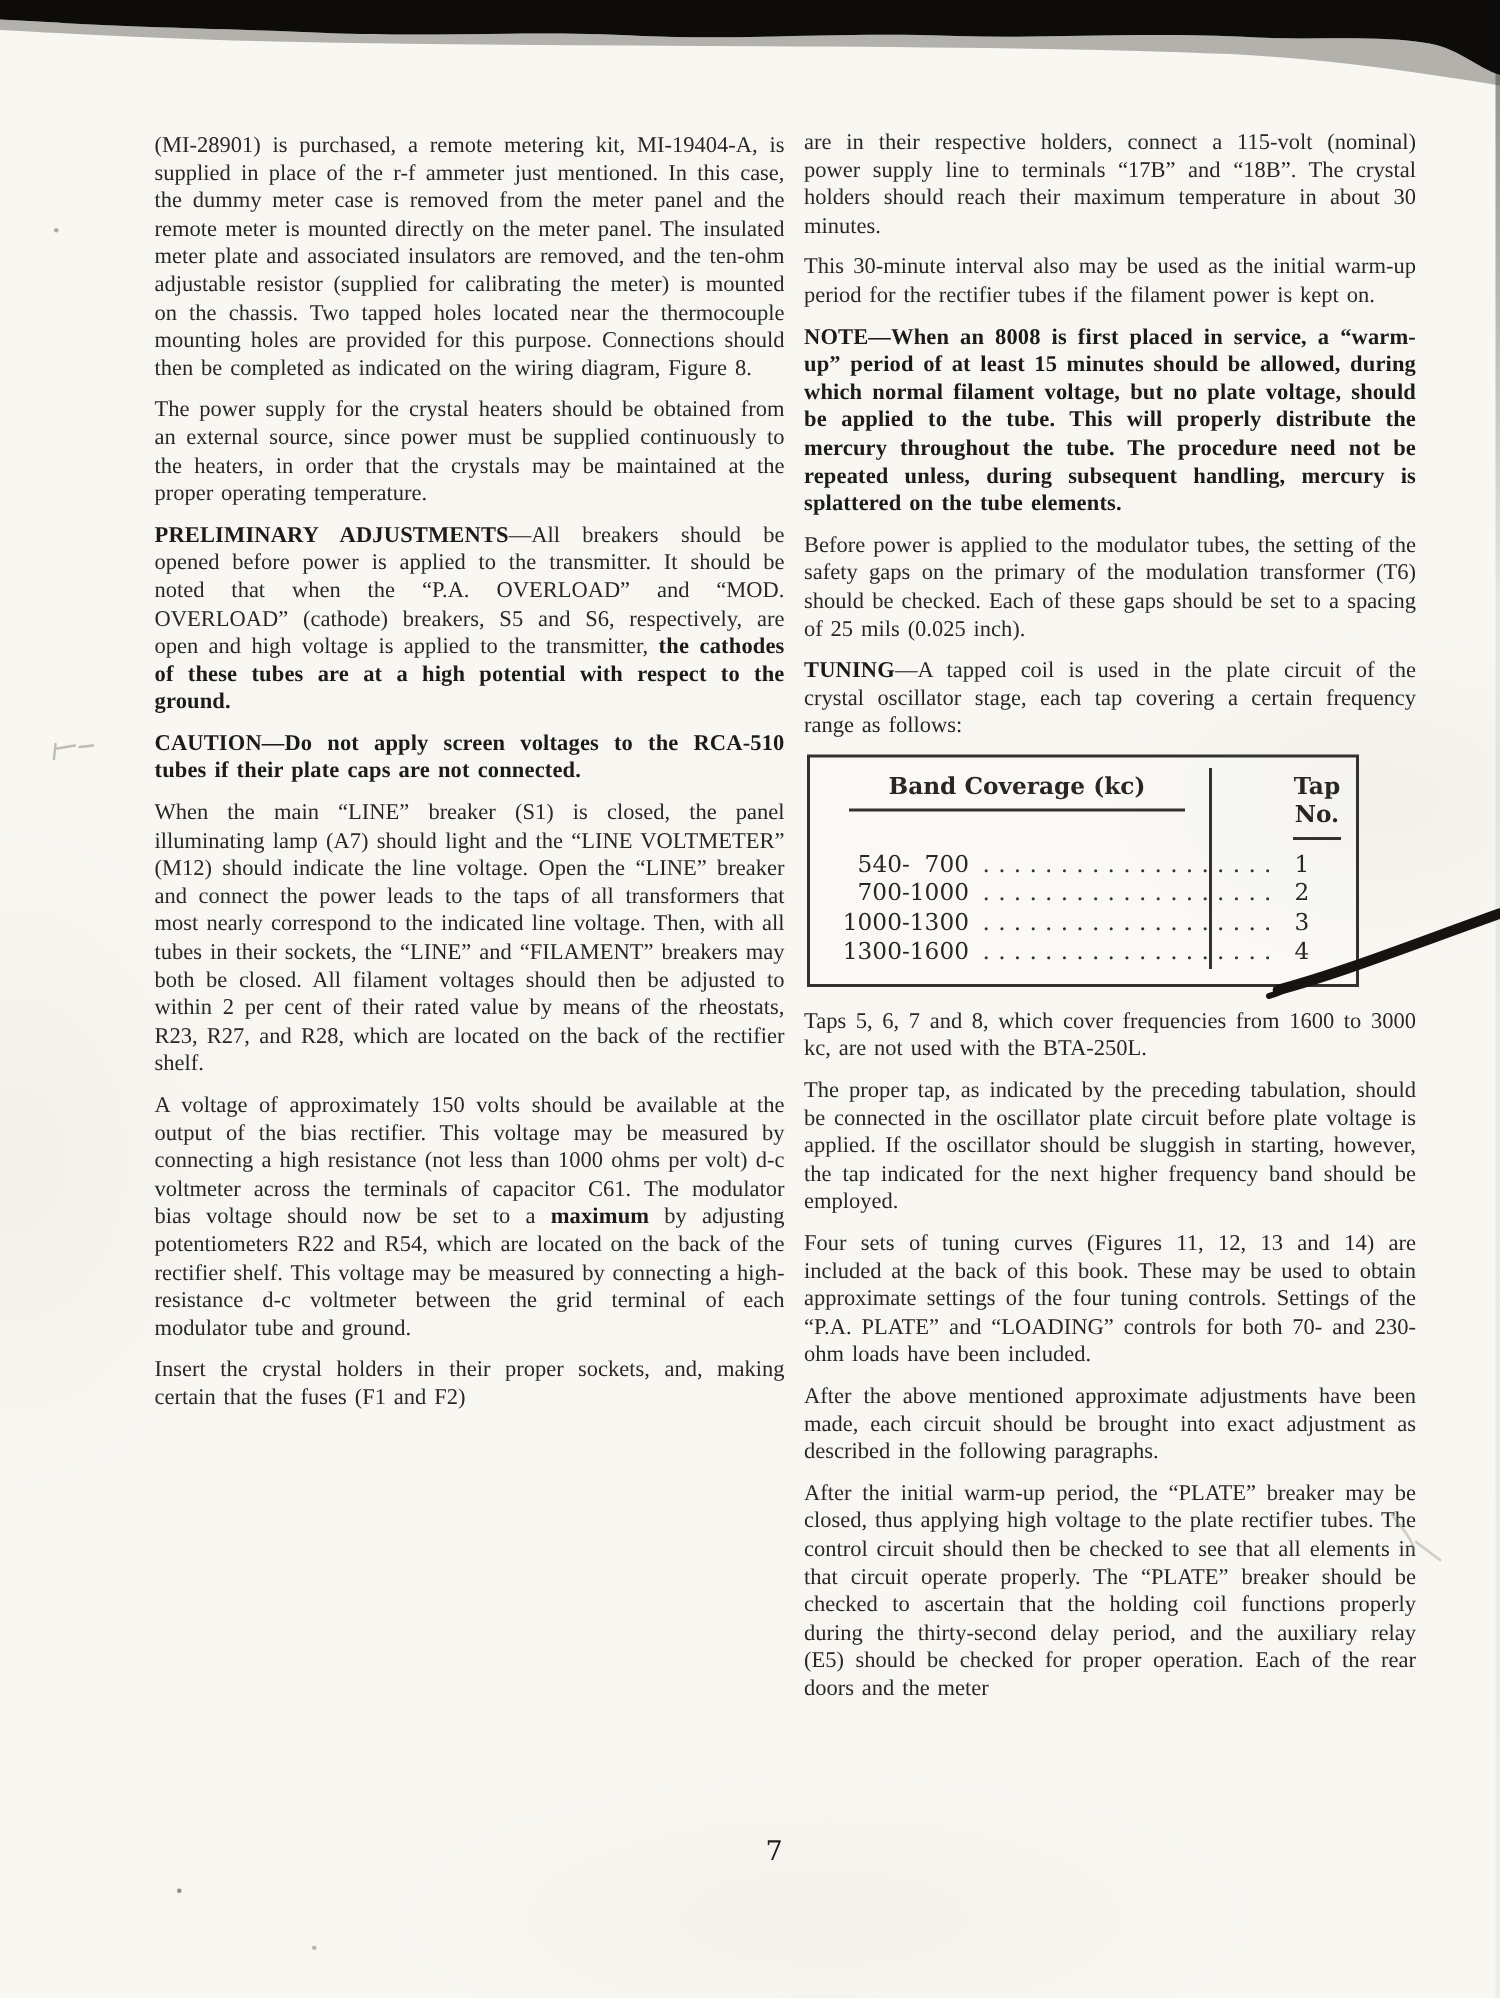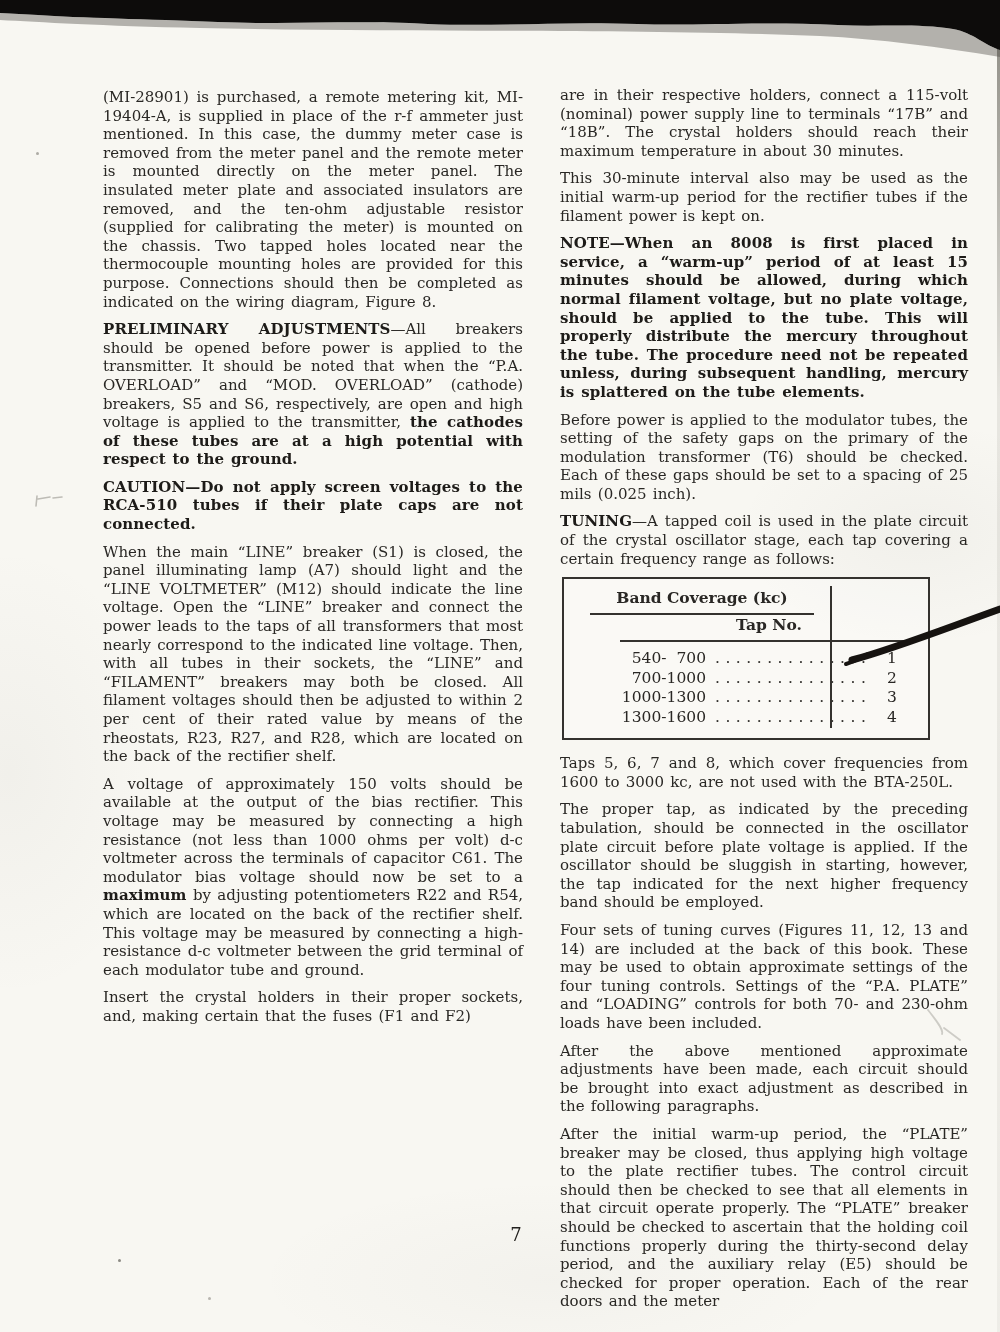--- a/index.html
+++ b/index.html
@@ -13,42 +13,42 @@
       radial-gradient(ellipse 420px 140px at 55% 96%, rgba(110,108,100,0.04), transparent 70%),
       #f8f7f2;
     overflow:hidden;
     font-family:"DejaVu Serif","Liberation Serif",serif;
     color:#292724;
   }
   .scan-top{position:absolute;top:0;left:0;width:1000px;height:60px;z-index:5;pointer-events:none;}
   .right-edge{position:absolute;top:0;right:0;width:3px;height:100%;background:linear-gradient(to bottom,#8a8880,rgba(180,178,170,0.25) 30%,rgba(180,178,170,0.15));}
   .col{position:absolute;text-align:justify;}
   .col-left{left:103px;top:88px;width:420px;}
-  .col-right{left:560px;top:86px;width:408px;}
-  .col p{margin:0 0 9px 0;font-size:15px;line-height:18.6px;word-spacing:1.5px;}
+  .col-right{left:536px;top:86px;width:408px;}
+  .col p{margin:0 0 9px 0;font-size:15px;line-height:18.6px;word-spacing:1.5px;font-family:Liberation Serif, serif;}
   .col p.sp{margin-top:9px;}
   .b{font-weight:700;color:#1d1b18;letter-spacing:0.1px;margin-top:16px;}
   
   .band-table{
     position:relative;
     border:2px solid #34322e;
     width:364px;
     margin:5px 0 14px 2px;
     padding:9px 0 11px 0;
     background:rgba(255,255,255,0.25);
   }
-  .t-head{display:flex;font-weight:700;font-size:15.5px;flex-direction:column;}
+  .t-head{display:flex;font-weight:700;font-size:15.5px;}
   .t-h1{width:266px;}
   .t-h2{flex:1;margin-left:48px;}
   .t-h1 span,.t-h2 span{display:block;text-align:center;padding-bottom:6px;border-bottom:2px solid #34322e;}
   .t-h1 span{margin:0 16px 0 26px;}
   .t-h2 span{margin:0 10px 0 8px;}
   .t-rows{margin-top:7px;}
   .t-row{display:flex;line-height:19.5px;font-size:15.5px;}
-  .t-band{width:306px;display:flex;padding-left:48px;box-sizing:border-box;}
+  .t-band{width:306px;display:flex;padding-left:12px;box-sizing:border-box;}
   .band-label{width:94px;text-align:right;white-space:pre;}
   .dots{flex:1;overflow:hidden;white-space:nowrap;letter-spacing:5.5px;padding-left:9px;color:#34322e;}
   .t-tap{flex:1;text-align:center;padding-right:14px;}
   .t-divider{position:absolute;left:266px;top:7px;bottom:10px;width:2px;background:#34322e;}
   .pagenum{position:absolute;left:486px;top:1224px;width:60px;text-align:center;font-size:18px;color:#23211e;}
   .pen-mark{position:absolute;left:838px;top:594px;z-index:6;pointer-events:none;}
   .pencil-left{position:absolute;left:30px;top:488px;opacity:0.55;}
   .pencil-right{position:absolute;left:918px;top:1000px;opacity:0.4;}
   .speck{position:absolute;width:3px;height:3px;border-radius:50%;background:#8d8b84;}
 </style>
@@ -59,20 +59,21 @@
 
   <svg class="scan-top" width="1000" height="60" viewBox="0 0 1000 60" preserveAspectRatio="none" aria-hidden="true">
     <path d="M0,0 L1000,0 L1000,50 C984,45 974,33 953,29 C918,23 878,27 838,25 C758,21 698,26 638,24 C558,21 498,27 428,24 C348,20 298,25 218,22 C148,19 78,18 38,15 L0,13 Z" fill="#0d0c0b"></path>
     <path d="M0,13 L38,15 C78,18 148,19 218,22 C298,25 348,20 428,24 C498,27 558,21 638,24 C698,26 758,21 838,25 C878,27 918,23 953,29 C974,33 984,45 1000,50 L1000,57 C940,47 880,39 820,36 C660,29 400,32 200,28 C100,26 40,22 0,20 Z" fill="#4a4844" opacity="0.4"></path>
   </svg>
 
   <div class="right-edge"></div>
 
   <div class="col col-left">
       <p><span>(MI-28901) is purchased, a remote metering kit, MI-19404-A, is supplied in place of the r-f ammeter just mentioned.  In this case, the dummy meter case is removed from the meter panel and the remote meter is mounted directly on the meter panel.  The insulated meter plate and associated insulators are removed, and the ten-ohm adjustable resistor (supplied for calibrating the meter) is mounted on the chassis.  Two tapped holes located near the thermocouple mounting holes are provided for this purpose.  Connections should then be completed as indicated on the wiring diagram, Figure 8.</span></p>
+      <p><span>The power supply for the crystal heaters should be obtained from an external source, since power must be supplied continuously to the heaters, in order that the crystals may be maintained at the proper operating temperature.</span></p>
       <p class="sp"><span class="b">PRELIMINARY ADJUSTMENTS</span><span>—All breakers should be opened before power is applied to the transmitter.  It should be noted that when the “P.A. OVERLOAD” and “MOD. OVERLOAD” (cathode) breakers, S5 and S6, respectively, are open and high voltage is applied to the transmitter, </span><span class="b">the cathodes of these tubes are at a high potential with respect to the ground.</span></p>
       <p class="sp"><span class="b">CAUTION—Do not apply screen voltages to the RCA-510 tubes if their plate caps are not connected.</span></p>
       <p><span>When the main “LINE” breaker (S1) is closed, the panel illuminating lamp (A7) should light and the “LINE VOLTMETER” (M12) should indicate the line voltage.  Open the “LINE” breaker and connect the power leads to the taps of all transformers that most nearly correspond to the indicated line voltage.  Then, with all tubes in their sockets, the “LINE” and “FILAMENT” breakers may both be closed.  All filament voltages should then be adjusted to within 2 per cent of their rated value by means of the rheostats, R23, R27, and R28, which are located on the back of the rectifier shelf.</span></p>
       <p><span>A voltage of approximately 150 volts should be available at the output of the bias rectifier.  This voltage may be measured by connecting a high resistance (not less than 1000 ohms per volt) d-c voltmeter across the terminals of capacitor C61.  The modulator bias voltage should now be set to a </span><span class="b">maximum</span><span> by adjusting potentiometers R22 and R54, which are located on the back of the rectifier shelf.  This voltage may be measured by connecting a high-resistance d-c voltmeter between the grid terminal of each modulator tube and ground.</span></p>
       <p><span>Insert the crystal holders in their proper sockets, and, making certain that the fuses (F1 and F2)</span></p>
     </div>
 
   <div class="col col-right">
       <p><span>are in their respective holders, connect a 115-volt (nominal) power supply line to terminals “17B” and “18B”.  The crystal holders should reach their maximum temperature in about 30 minutes.</span></p>
       <p><span>This 30-minute interval also may be used as the initial warm-up period for the rectifier tubes if the filament power is kept on.</span></p>

